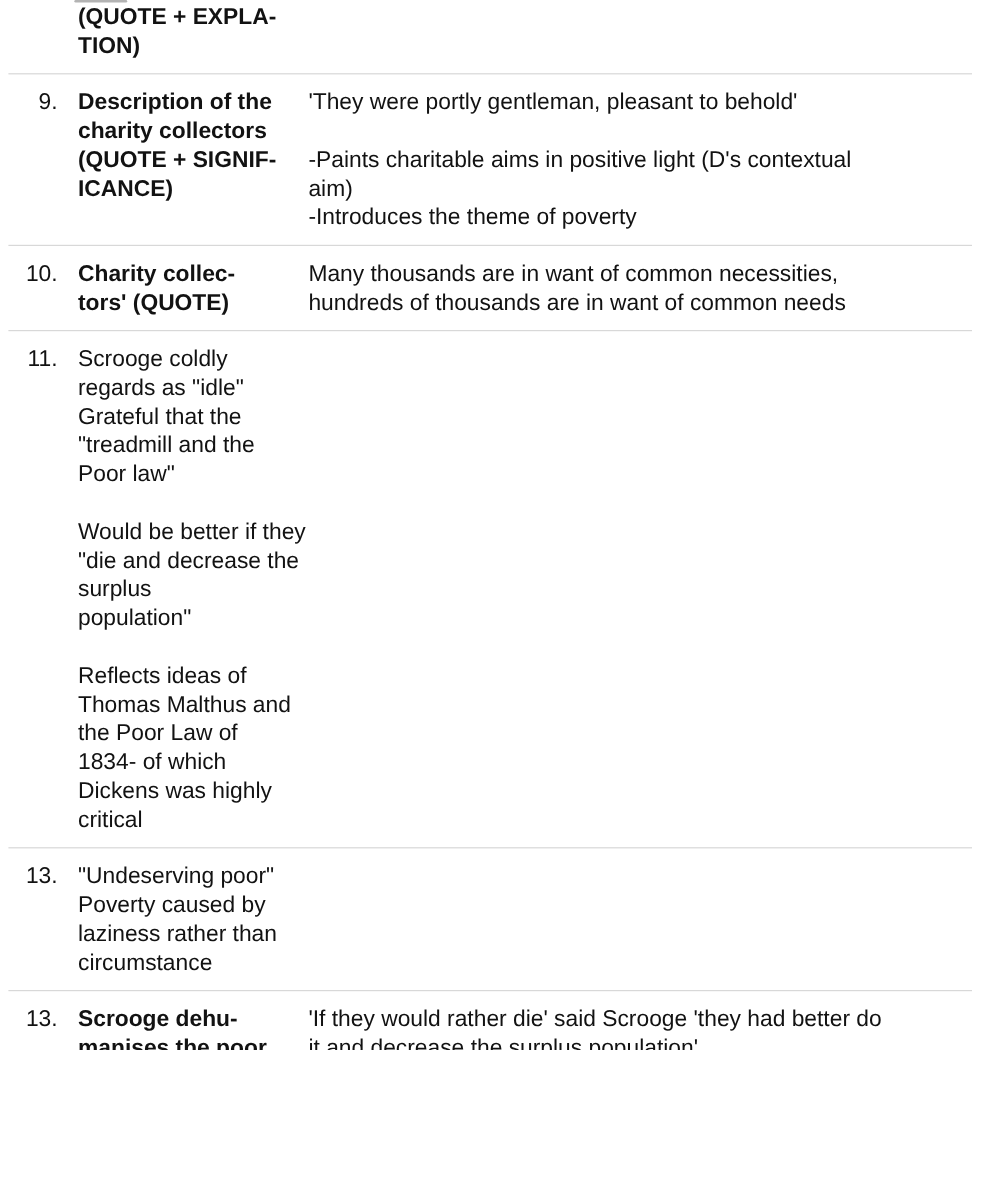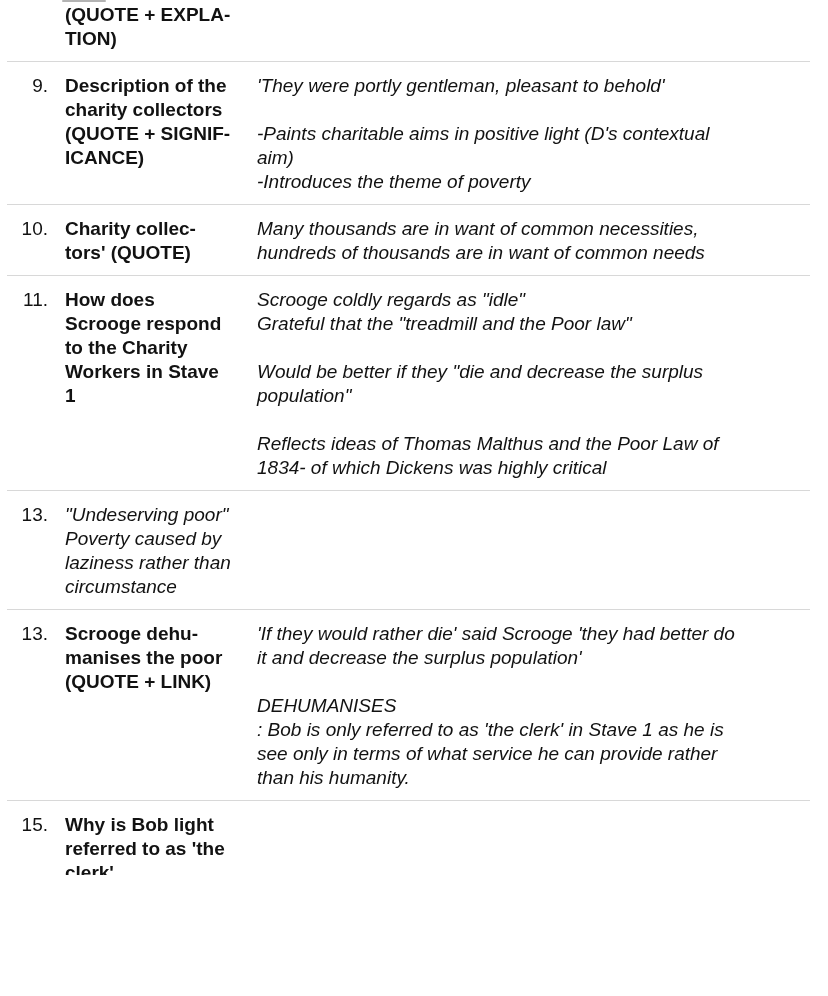--- a/index.html
+++ b/index.html
@@ -28,21 +28,21 @@
     display: grid;
     grid-template-columns: 58px 192px 1fr;
     border-bottom: 1px solid #d8d8d8;
     padding: 12px 0 10px 0;
     font-size: 19px;
     line-height: 24px;
   }
   .row.partial { padding-top: 3px; padding-bottom: 10px; }
   .num { text-align: right; padding-right: 17px; }
   .q { font-weight: 700; white-space: pre-line; padding-right: 2px; letter-spacing: 0; }
-  .a { white-space: pre-line; font-style: italic; }
+  .a { white-space: pre-line; }
   .footer {
     text-align: center;
     font-size: 11px;
     letter-spacing: 0.5px;
     color: #9a9a9a;
     padding-top: 15px;
   }
 </style>
 </head>
 <body>
@@ -75,25 +75,20 @@
   <div class="row">
     <div class="num">10.</div>
     <div class="q">Charity collec-
 tors' (QUOTE)</div>
     <div class="a">Many thousands are in want of common necessities,
 hundreds of thousands are in want of common needs</div>
   </div>
 
   <div class="row">
     <div class="num">11.</div>
-    <div class="q">How does
-Scrooge respond
-to the Charity
-Workers in Stave
-1</div>
     <div class="a">Scrooge coldly regards as "idle"
 Grateful that the "treadmill and the Poor law"
 
 Would be better if they "die and decrease the surplus
 population"
 
 Reflects ideas of Thomas Malthus and the Poor Law of
 1834- of which Dickens was highly critical</div>
   </div>
 

